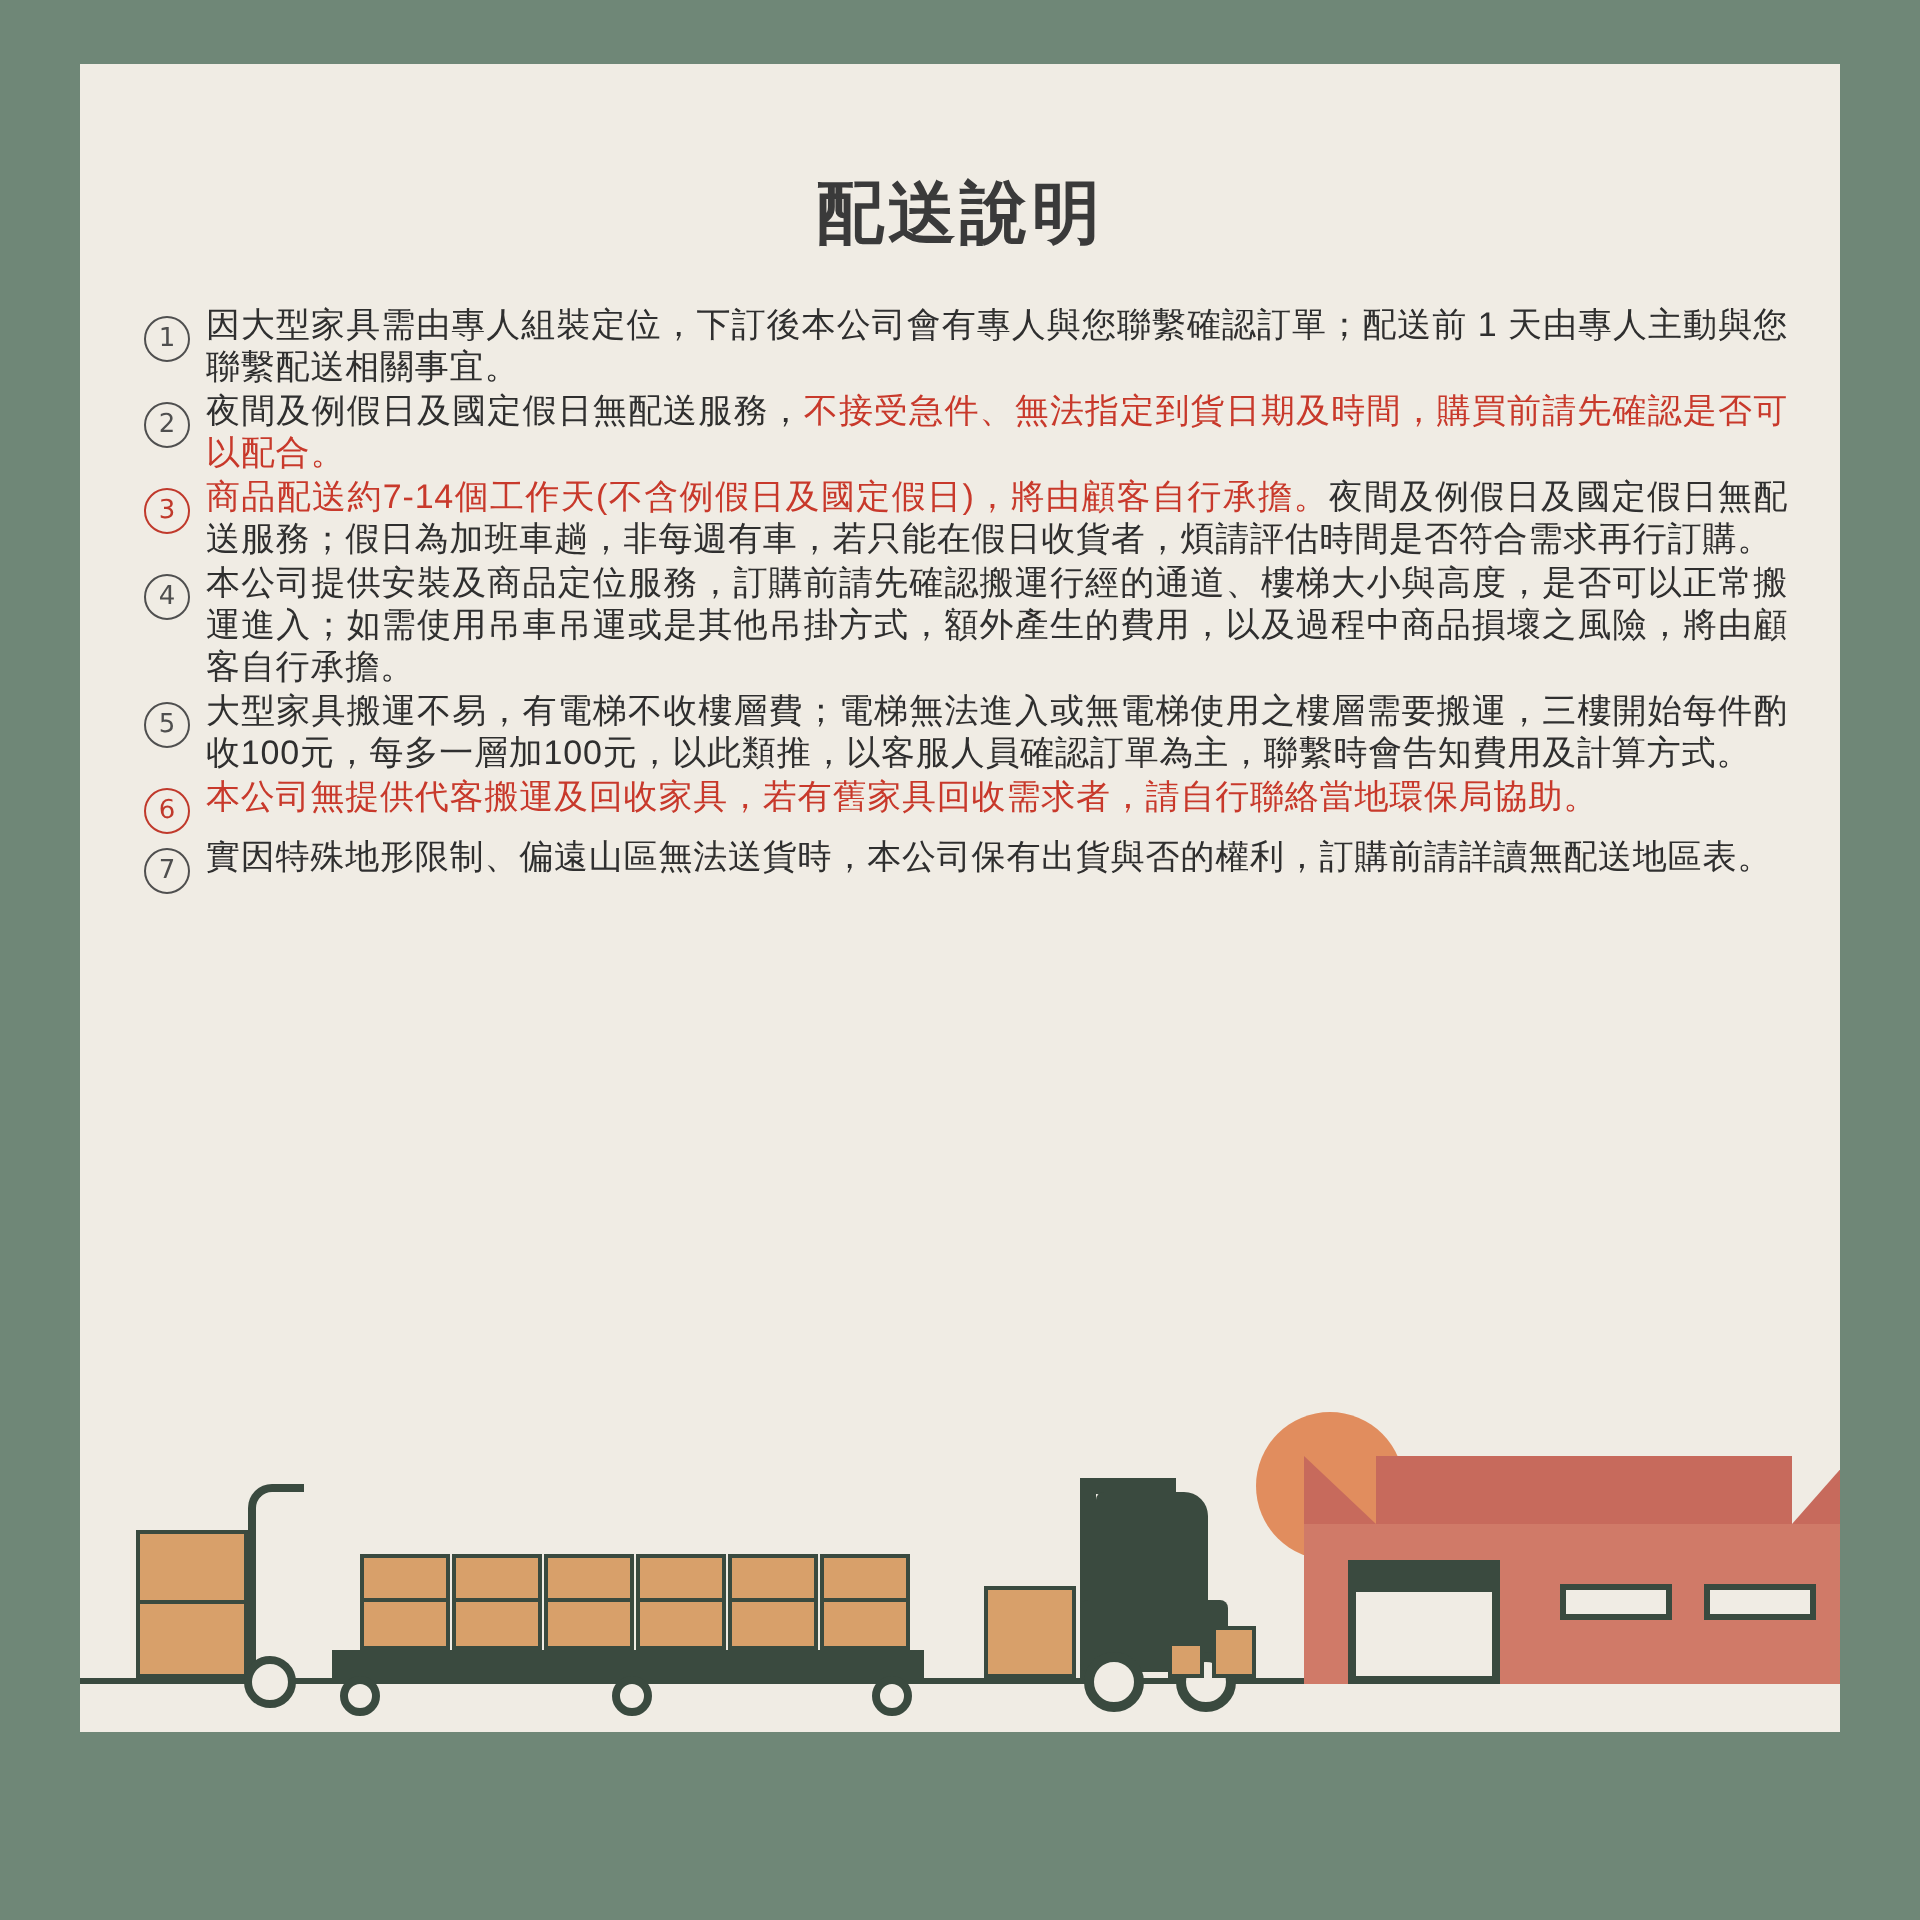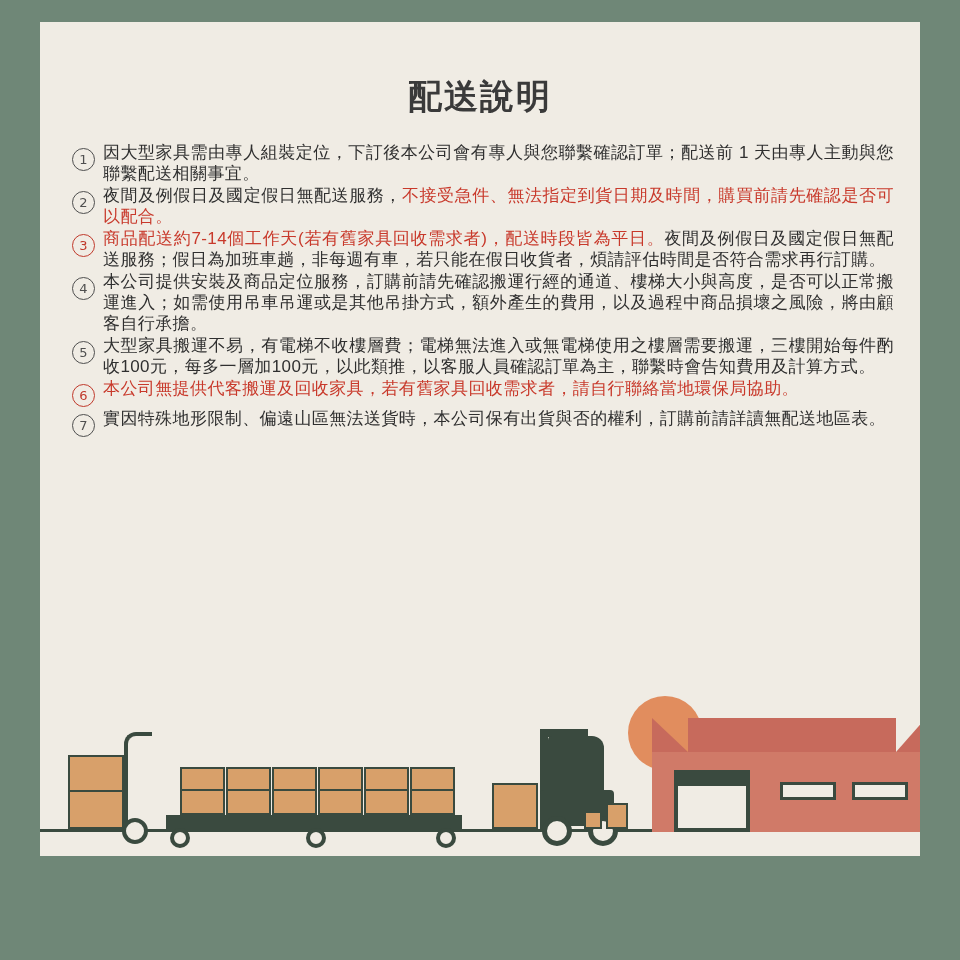--- a/index.html
+++ b/index.html
@@ -9,21 +9,21 @@
   body {
     width: 960px;
     height: 960px;
     background: #6f8777;
     font-family: "Liberation Sans", "DejaVu Sans", sans-serif;
     overflow: hidden;
   }
   .poster {
     position: absolute;
     left: 40px;
-    top: 22px;
+    top: 32px;
     width: 880px;
     height: 834px;
     background: #f0ece4;
     overflow: hidden;
   }
   .title {
     text-align: center;
     font-size: 34px;
     font-weight: bold;
     color: #3a3a3a;
@@ -314,21 +314,21 @@
       <div class="item">
         <span class="num">1</span>
         <div class="text"><span>因大型家具需由專人組裝定位，下訂後本公司會有專人與您聯繫確認訂單；配送前 1 天由專人主動與您聯繫配送相關事宜。</span></div>
       </div>
       <div class="item">
         <span class="num">2</span>
         <div class="text"><span>夜間及例假日及國定假日無配送服務，</span><span class="r">不接受急件、無法指定到貨日期及時間，購買前請先確認是否可以配合。</span></div>
       </div>
       <div class="item">
         <span class="num warn">3</span>
-        <div class="text"><span class="r">商品配送約7-14個工作天(若有舊家具回收需求者)，配送時段皆為平日。</span><span>夜間及例假日及國定假日無配送服務；假日為加班車趟，非每週有車，若只能在假日收貨者，煩請評估時間是否符合需求再行訂購。</span></div>
+        <div class="text"><span class="r">商品配送約7-14個工作天(不含例假日及國定假日)，將由顧客自行承擔。</span><span>夜間及例假日及國定假日無配送服務；假日為加班車趟，非每週有車，若只能在假日收貨者，煩請評估時間是否符合需求再行訂購。</span></div>
       </div>
       <div class="item">
         <span class="num">4</span>
         <div class="text"><span>本公司提供安裝及商品定位服務，訂購前請先確認搬運行經的通道、樓梯大小與高度，是否可以正常搬運進入；如需使用吊車吊運或是其他吊掛方式，額外產生的費用，以及過程中商品損壞之風險，將由顧客自行承擔。</span></div>
       </div>
       <div class="item">
         <span class="num">5</span>
         <div class="text"><span>大型家具搬運不易，有電梯不收樓層費；電梯無法進入或無電梯使用之樓層需要搬運，三樓開始每件酌收100元，每多一層加100元，以此類推，以客服人員確認訂單為主，聯繫時會告知費用及計算方式。</span></div>
       </div>
       <div class="item">

